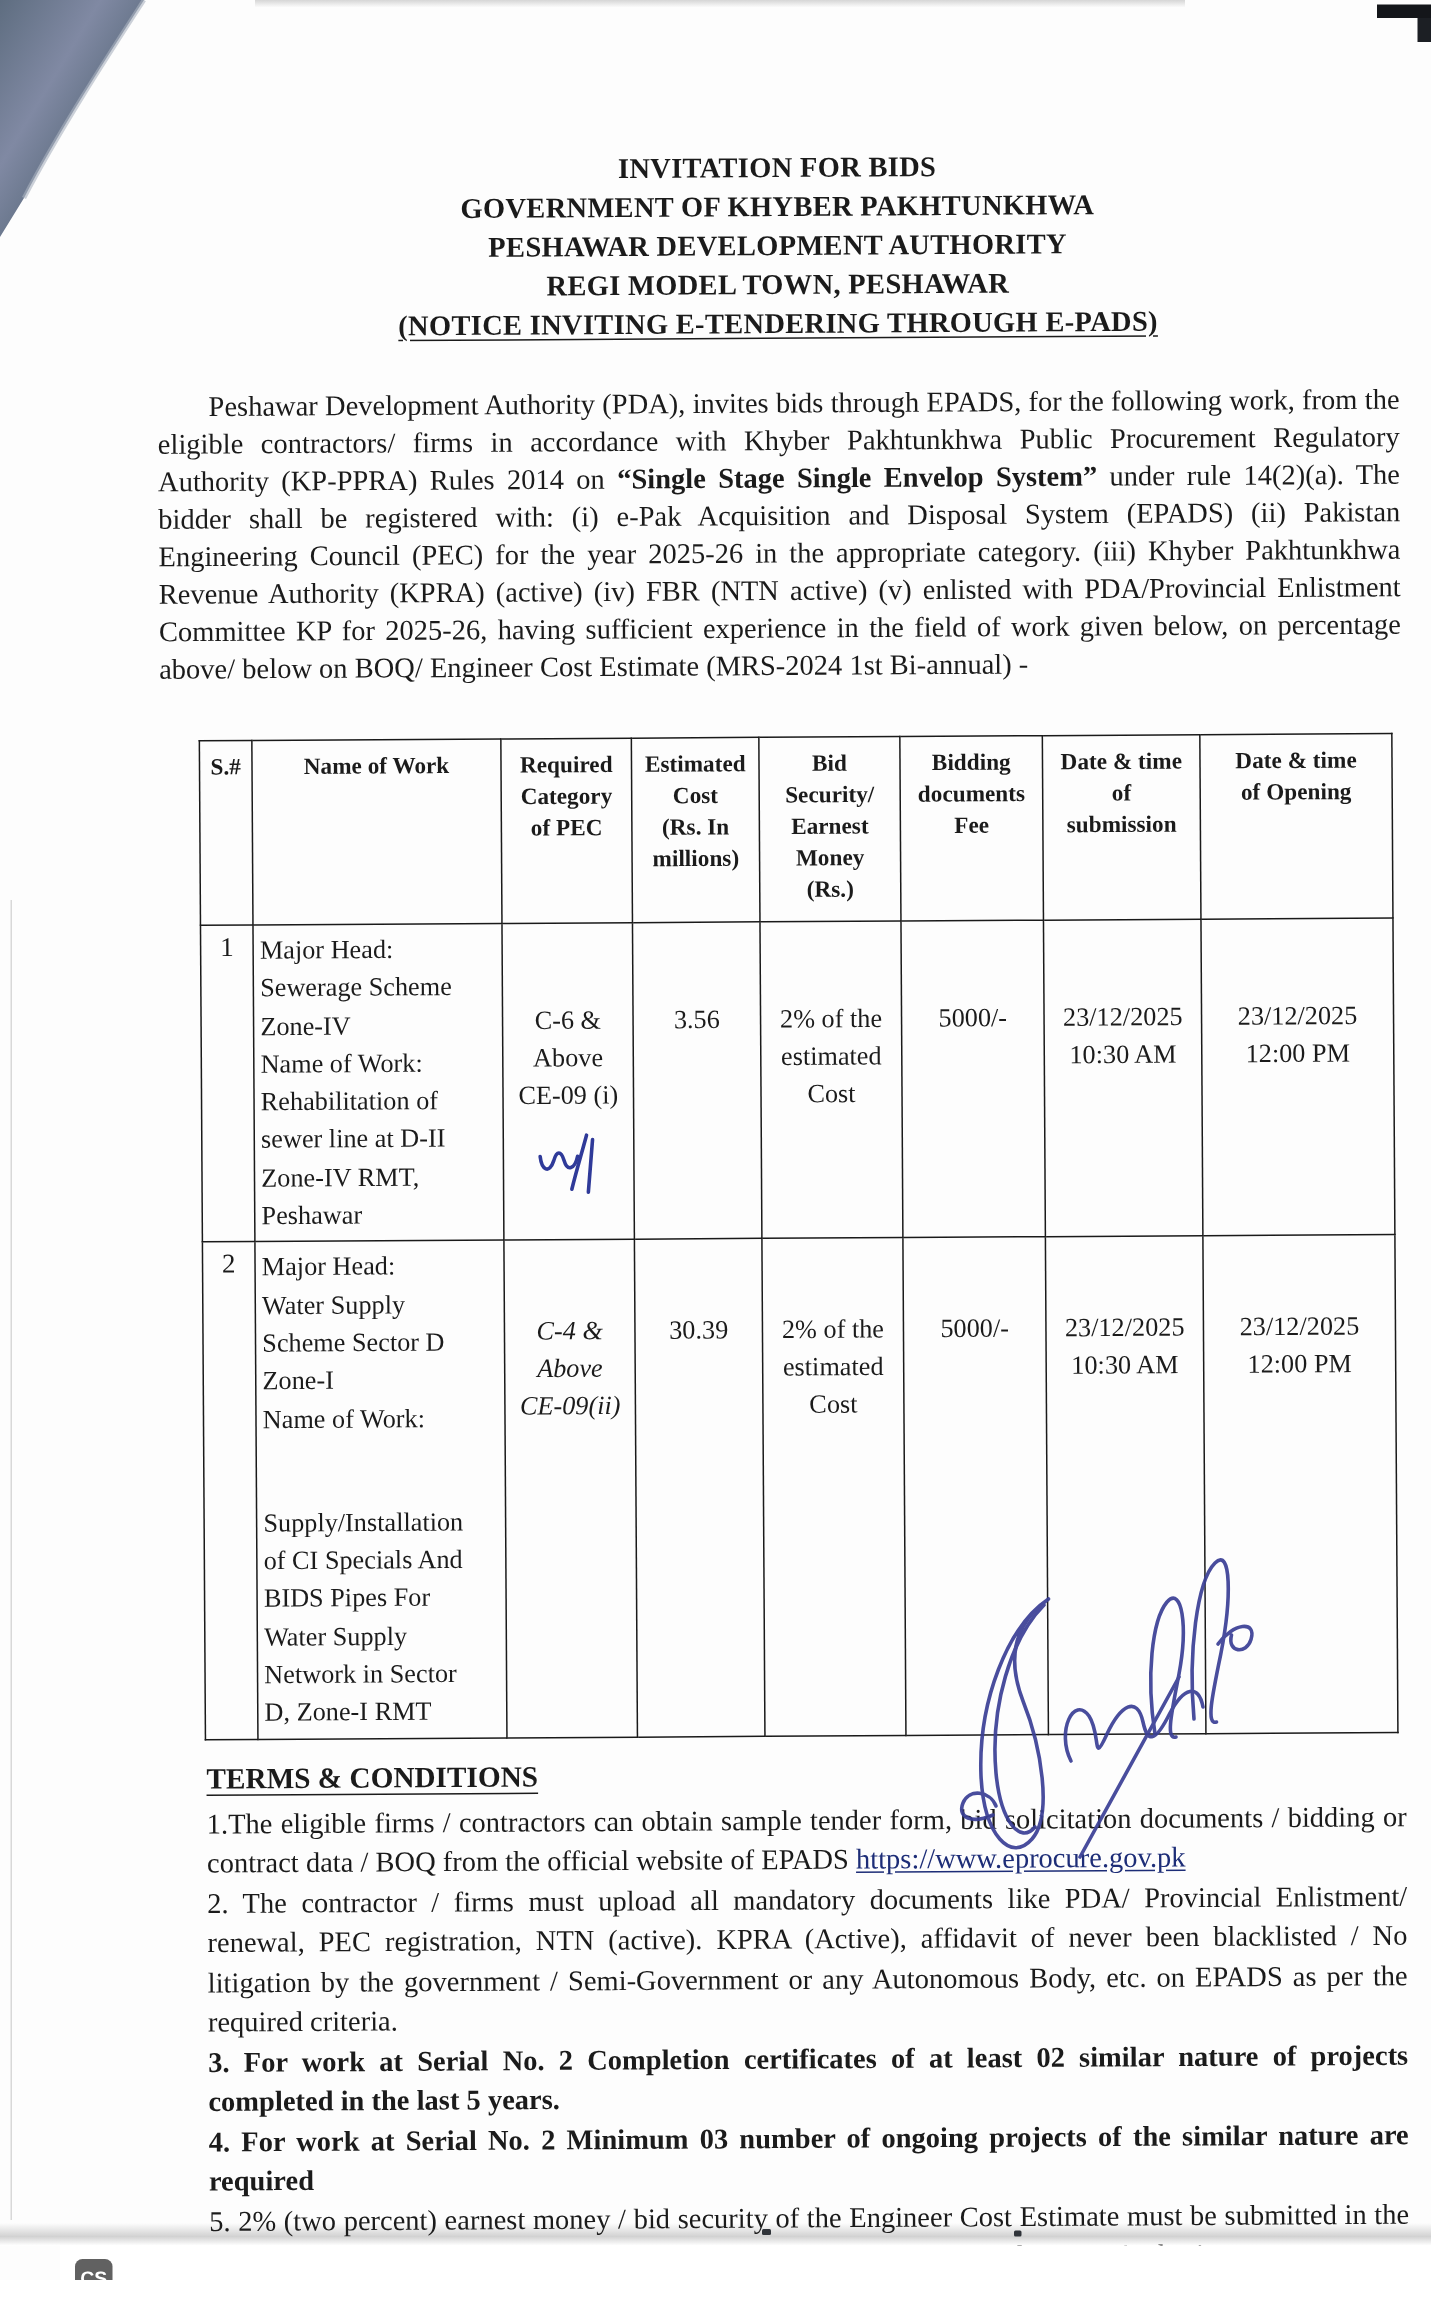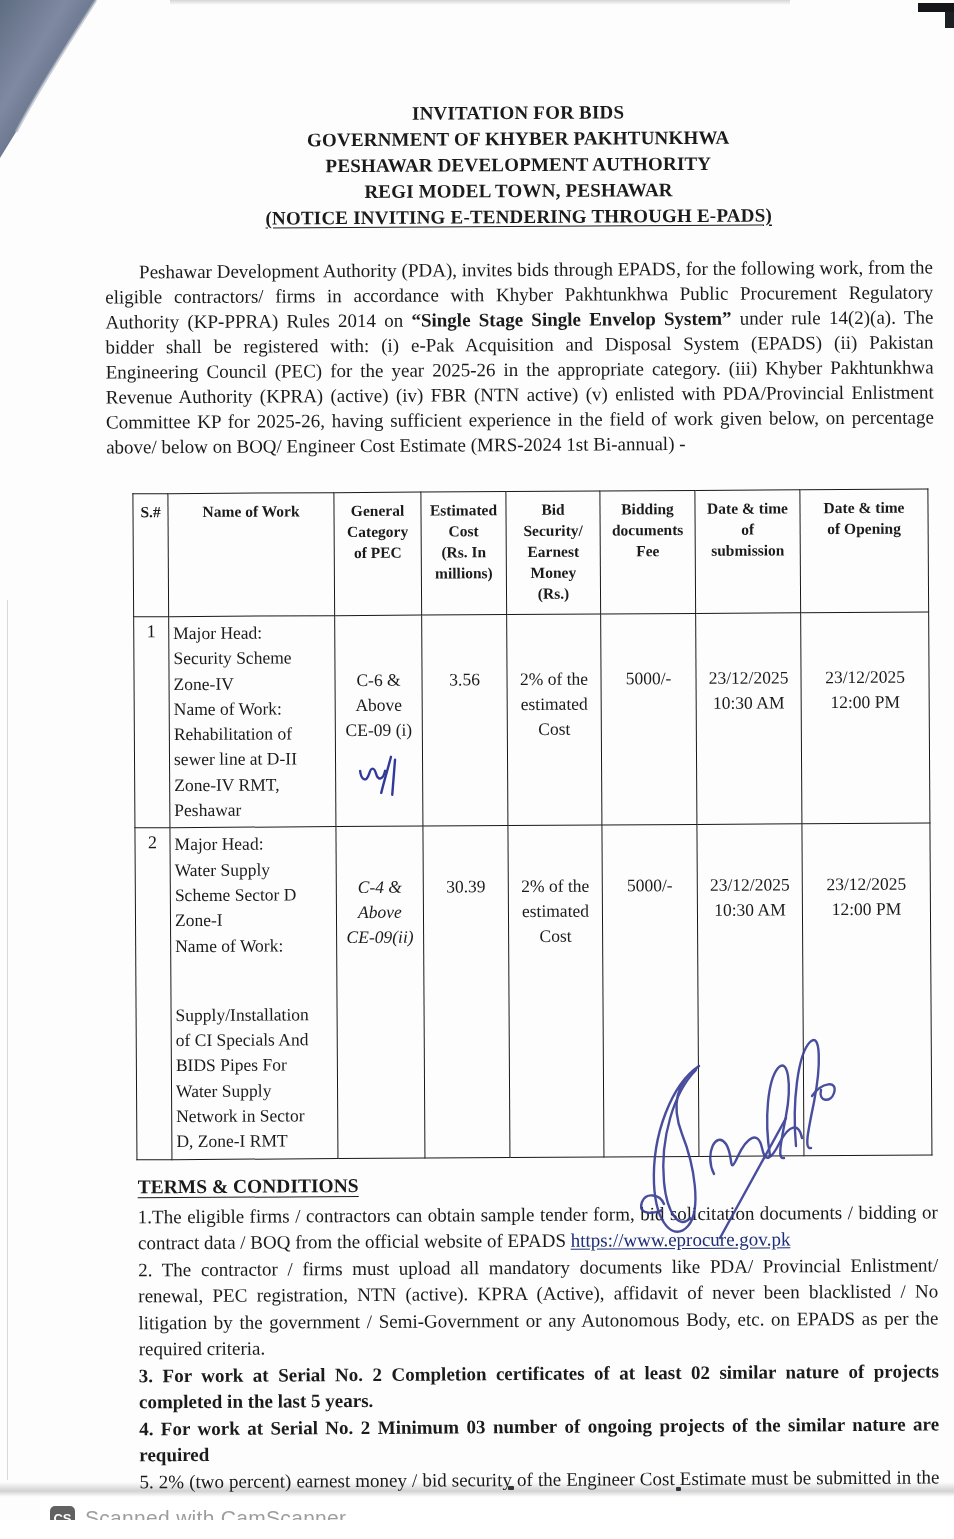--- a/index.html
+++ b/index.html
@@ -103,21 +103,21 @@
           <col style="width:85px">
         <col style="width:94px">
           <col style="width:95px">
           <col style="width:105px">
           <col style="width:128px">
       </colgroup>
       <tbody>
           <tr>
         <th class="pre">S.#</th>
         <th class="pre">Name of Work</th>
-        <th class="pre">General
+        <th class="pre">Required
 Category
 of PEC</th>
         <th class="pre">Estimated
 Cost
 (Rs. In
 millions)</th>
         <th class="pre">Bid
 Security/
 Earnest
 Money
@@ -129,21 +129,21 @@
 of
 submission</th>
         <th class="pre">Date &amp; time
 of Opening</th>
       </tr>
 
       <tr>
         <td class="sn">1</td>
         <td class="now-cell">
           <span class="bold-label">Major Head:</span>
-          <div class="pre">Security Scheme
+          <div class="pre">Sewerage Scheme
 Zone-IV</div>
           <span class="bold-label">Name of Work:</span>
           <div class="pre"> Rehabilitation of
 sewer line at D-II
 Zone-IV RMT,
 Peshawar</div>
         </td>
         <td class="c pad1">
           <span class="pre">C-6 &amp;
 Above
@@ -216,16 +216,15 @@
       <path d="M190,236 c-10,-20 2,-44 12,-30 c8,12 2,34 12,12 c9,-19 20,-26 24,-8 c3,14 8,14 18,-6 c9,-17 19,-20 22,-4"></path>
       <path d="M246,218 c-6,-38 -2,-76 8,-88 c10,-11 14,16 8,48 c-5,26 -9,44 -2,42"></path>
       <path d="M272,208 c-4,-44 2,-92 14,-104 c11,-11 11,24 4,60 c-6,29 -10,48 -3,46"></path>
       <path d="M288,158 c10,-14 26,-16 22,-3 c-3,10 -16,9 -13,-3"></path>
       <path d="M262,180 L196,300"></path>
     </g>
   </svg>
 
   <div class="footer">
     <div class="cs-badge">CS</div>
-    <div class="footer-text">Scanned with CamScanner</div>
   </div>
 
 </div>
 
 </body></html>

